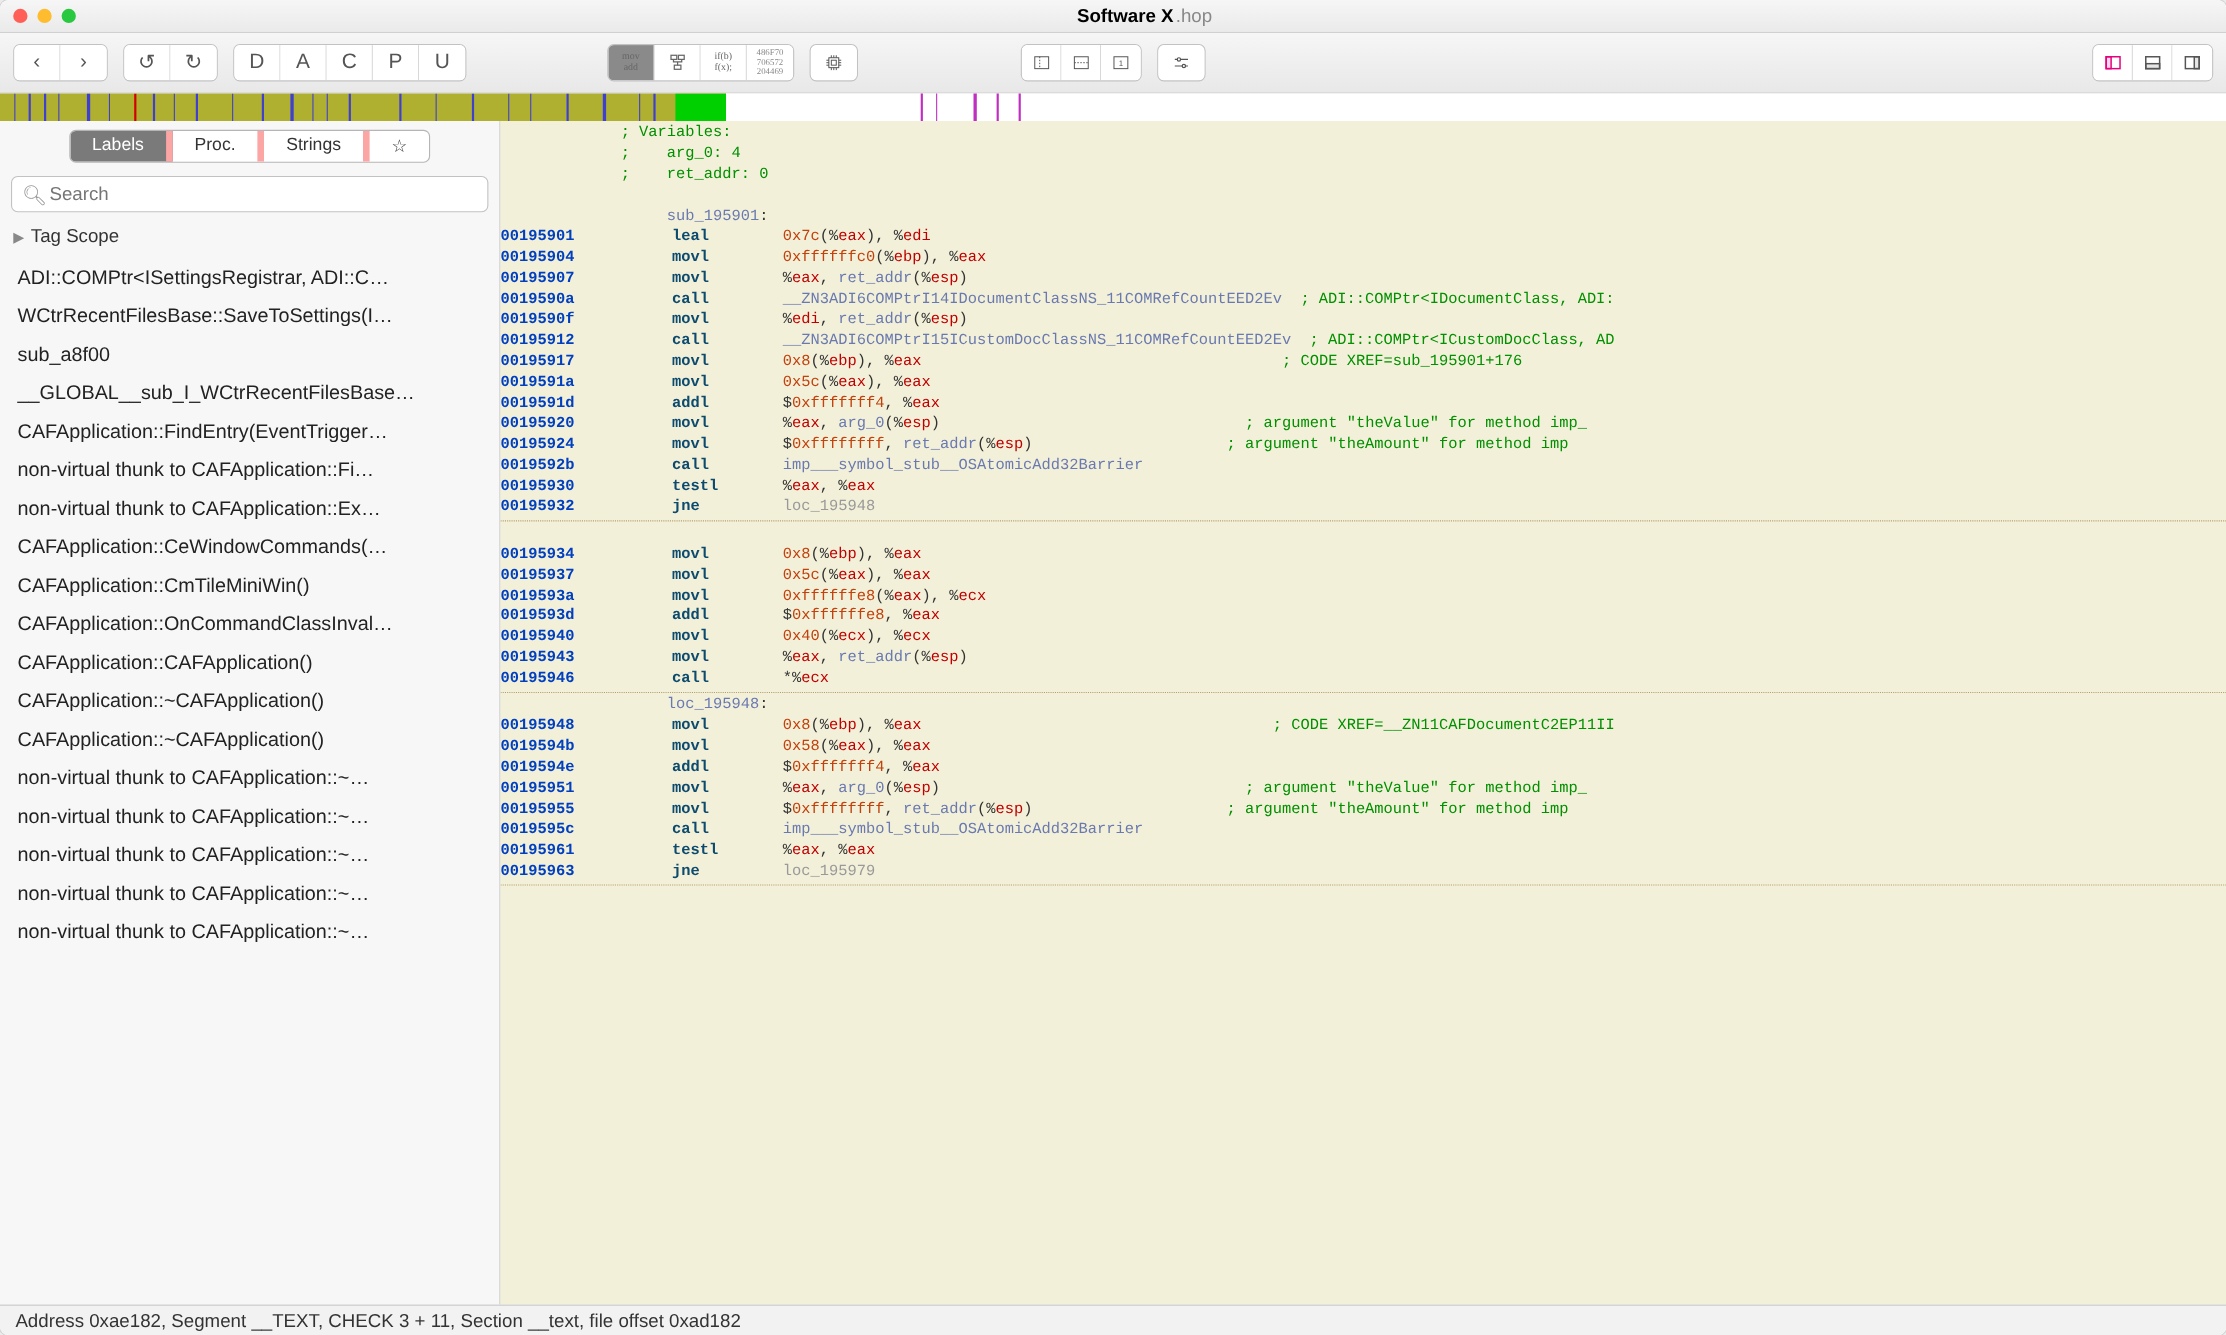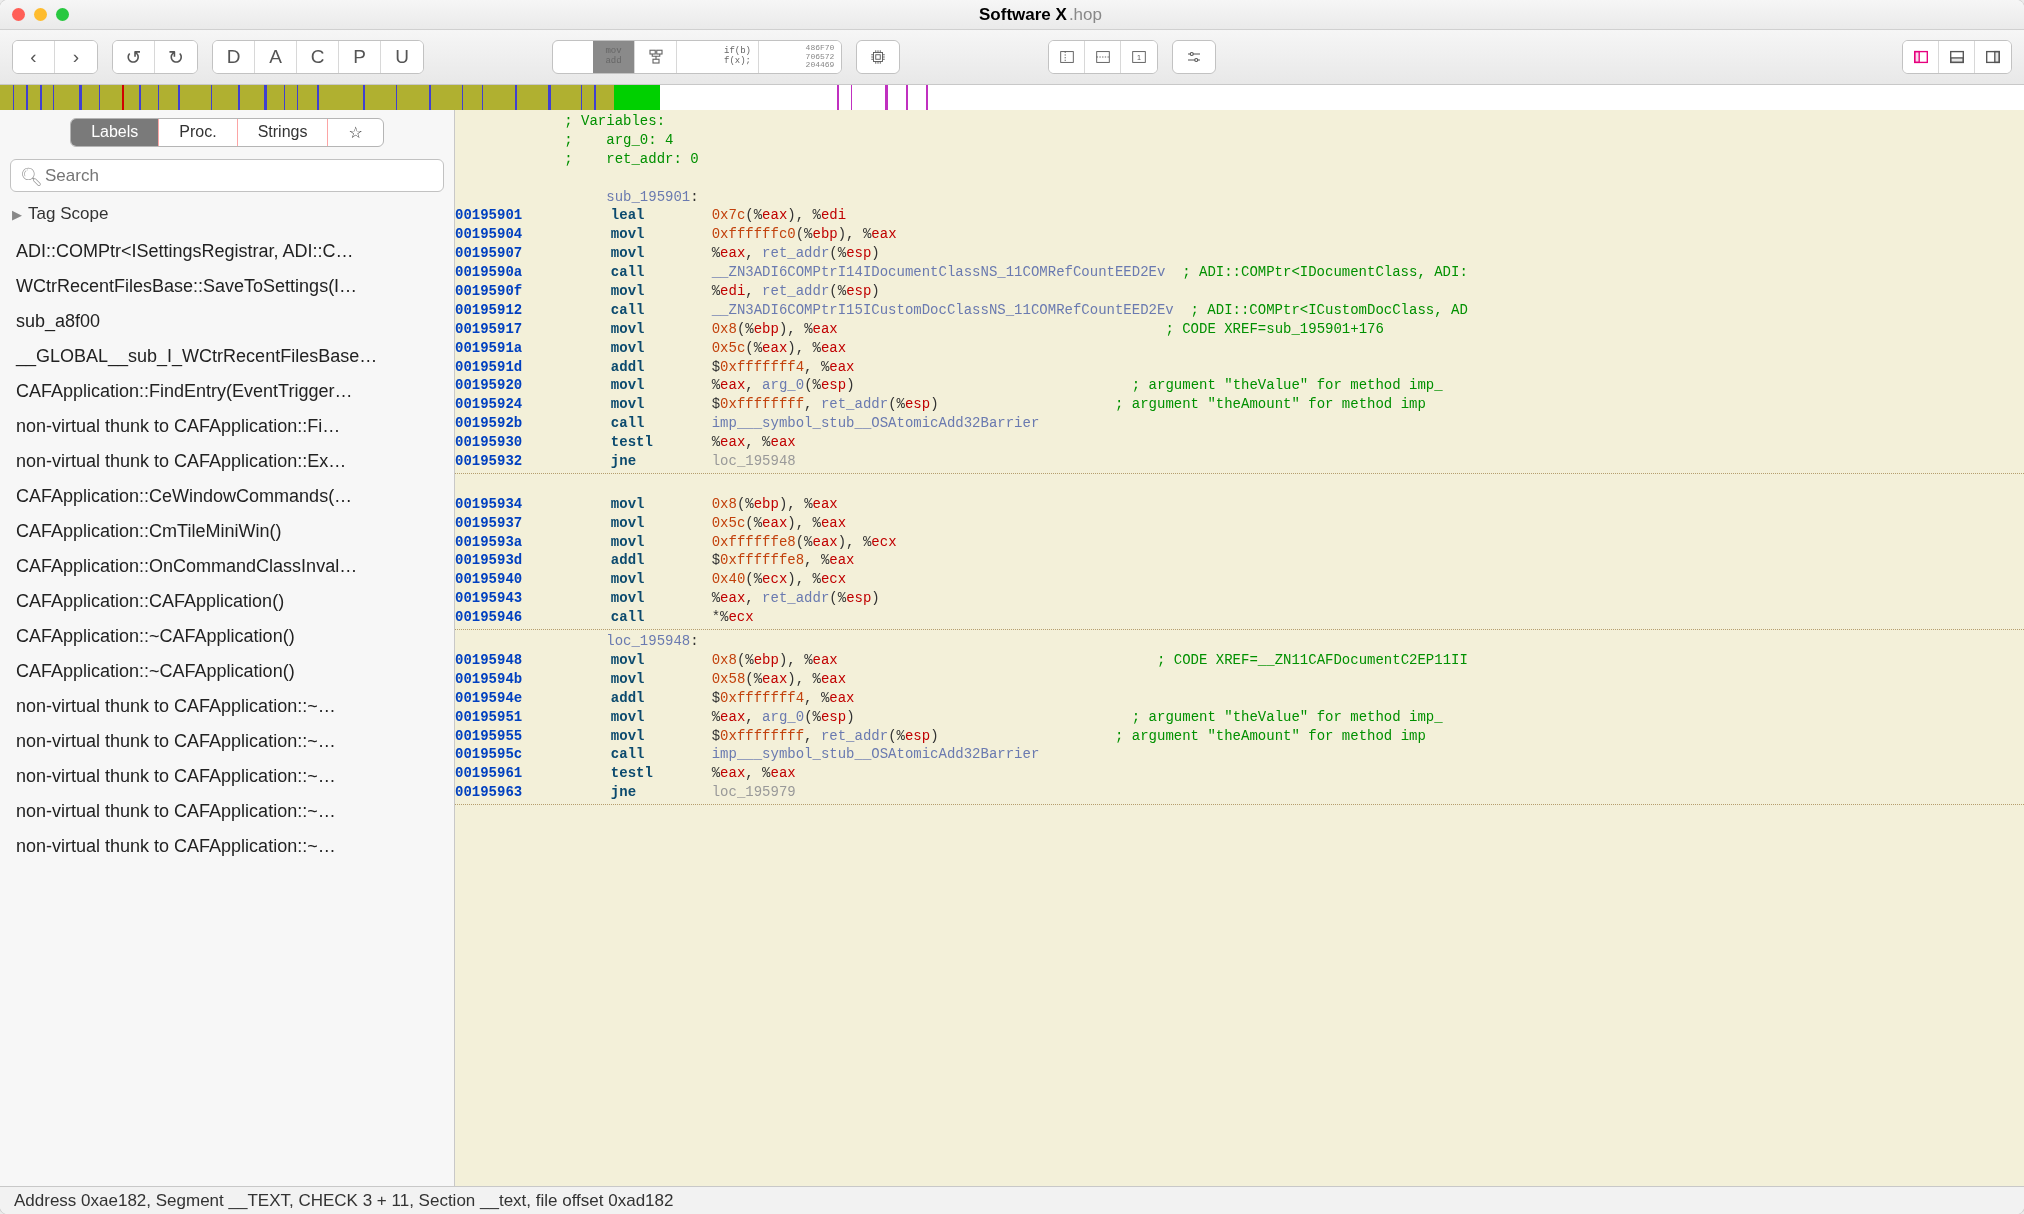--- a/index.html
+++ b/index.html
@@ -15,36 +15,36 @@
 .title-center { flex:1; display:flex; justify-content:center; align-items:center; font-size:17px; color:#888; }
 .title-center b { color:#000; font-weight:700; margin-right:2px; }
 
 .toolbar { height:55px; background:linear-gradient(#f6f6f6,#e8e8e8); border-bottom:1px solid #c8c8c8; display:flex; align-items:center; padding:0 12px; gap:14px; }
 .tb-group { display:flex; gap:0; background:#fff; border:1px solid #c2c2c2; border-radius:6px; overflow:hidden; }
 .tb-btn { min-width:42px; height:32px; display:flex; align-items:center; justify-content:center; font-size:19px; color:#555; border-right:1px solid #d8d8d8; cursor:pointer; background:#fff; }
 .tb-btn:last-child { border-right:none; }
 .tb-btn.single { border-radius:6px; }
 .tb-btn.narrow { min-width:36px; font-size:15px; }
 .tb-btn.sel { background:#8a8a8a; color:#fff; }
-.tb-btn.tiny-text { font-size:9px; line-height:1.1; font-family:Liberation Mono, monospace; color:#666; flex-direction:column;margin-left:40px; }
+.tb-btn.tiny-text { font-size:9px; line-height:1.1; font-family:Liberation Serif, serif; color:#666; flex-direction:column; }
 .tb-btn svg { width:18px; height:18px; }
 .tb-spacer { flex:1; }
 
 .navstrip { height:25px; background:#e8e8e8; border-bottom:1px solid #c8c8c8; display:flex; }
 .ns-main { flex:0 0 660px; height:25px; background:#b0b030; position:relative; overflow:hidden; }
 .ns-main .bar { position:absolute; top:0; height:25px; background:#4040d0; }
 .ns-green { position:absolute; top:0; height:25px; background:#00d000; }
 .ns-rest { flex:1; position:relative; height:25px; background:#fff; }
 .ns-rest .bar { position:absolute; top:0; height:25px; background:#c030c0; }
 
 .body { flex:1; display:flex; min-height:0; }
 
 .sidebar { width:455px; border-right:1px solid #c8c8c8; display:flex; flex-direction:column; background:#f7f7f7; }
 .sb-tabs { display:flex; border:1px solid #b5b5b5; border-radius:6px; margin:8px auto 6px; overflow:hidden; background:#fff; }
-.sb-tab { padding:4px 20px; font-size:16px; color:#333; border-right:1px solid #fca5a5; cursor:pointer; }
+.sb-tab { padding:4px 20px; font-size:16px; color:#333; border-right:6px solid #fca5a5; cursor:pointer; }
 .sb-tab:last-child { border-right:none; }
 .sb-tab.sel { background:#7a7a7a; color:#fff; }
 .search { margin:6px 10px; position:relative; }
 .search input { width:100%; height:33px; border:1px solid #c2c2c2; border-radius:6px; padding:0 10px 0 34px; font-size:17px; background:#fff; color:#333; }
 .search .mag { position:absolute; left:10px; top:7px; color:#999; font-size:18px; }
 .tagrow { padding:6px 12px; font-size:17px; color:#333; display:flex; align-items:center; gap:6px; }
 .tagrow .tri { font-size:13px; color:#888; }
 .sb-list { flex:1; overflow:auto; padding:4px 0; }
 .sb-item { padding:7px 16px; font-size:18px; color:#222; white-space:nowrap; overflow:hidden; text-overflow:ellipsis; cursor:pointer; }
 

